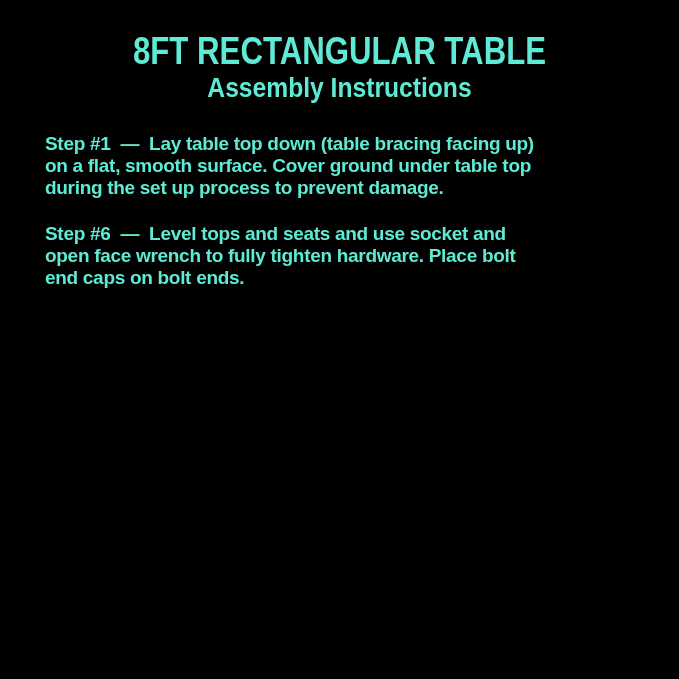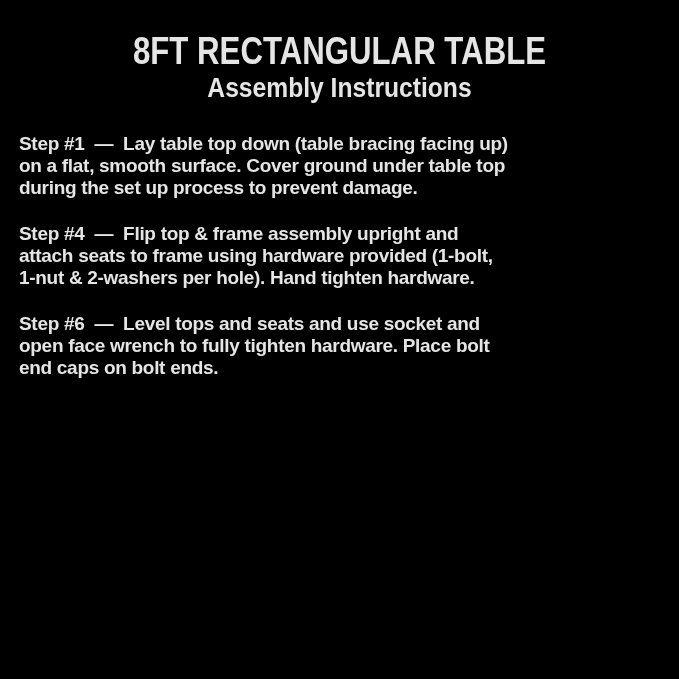--- a/index.html
+++ b/index.html
@@ -6,21 +6,21 @@
     margin: 0;
     padding: 0;
     background: #000000;
   }
   .sheet {
     position: relative;
     width: 679px;
     height: 679px;
     background: #000000;
     overflow: hidden;
-    color: #e5e5e5;
+    color: #5eead4;
     font-family: "Liberation Sans", sans-serif;
     font-weight: 700;
     box-sizing: border-box;
   }
   .title {
     margin: 30px 0 0 0;
     text-align: center;
     font-size: 39px;
     line-height: 42px;
     font-weight: 700;
@@ -34,21 +34,21 @@
     text-align: center;
     font-size: 28px;
     line-height: 32px;
     font-weight: 700;
     transform: scaleX(0.88);
     transform-origin: 50% 50%;
     white-space: nowrap;
   }
   .steps {
     margin-top: 29px;
-    padding-left: 19px;
+    padding-left: 45px;
     padding-right: 6px;
   }
   .step {
     margin: 0 0 24px 0;
     font-size: 19px;
     line-height: 22px;
     font-weight: 700;
     letter-spacing: -0.3px;
     white-space: pre-wrap;
   }
@@ -56,20 +56,17 @@
 </head>
 <body>
 
 <div class="sheet">
   <h1 class="title">8FT RECTANGULAR TABLE</h1>
   <h2 class="subtitle">Assembly Instructions</h2>
   <div class="steps">
     <p class="step">Step #1  —  Lay table top down (table bracing facing up)
 on a flat, smooth surface. Cover ground under table top
 during the set up process to prevent damage.</p>
-    <p class="step">Step #4  —  Flip top &amp; frame assembly upright and
-attach seats to frame using hardware provided (1-bolt,
-1-nut &amp; 2-washers per hole). Hand tighten hardware.</p>
     <p class="step">Step #6  —  Level tops and seats and use socket and
 open face wrench to fully tighten hardware. Place bolt
 end caps on bolt ends.</p>
   </div>
 </div>
 
 </body></html>

